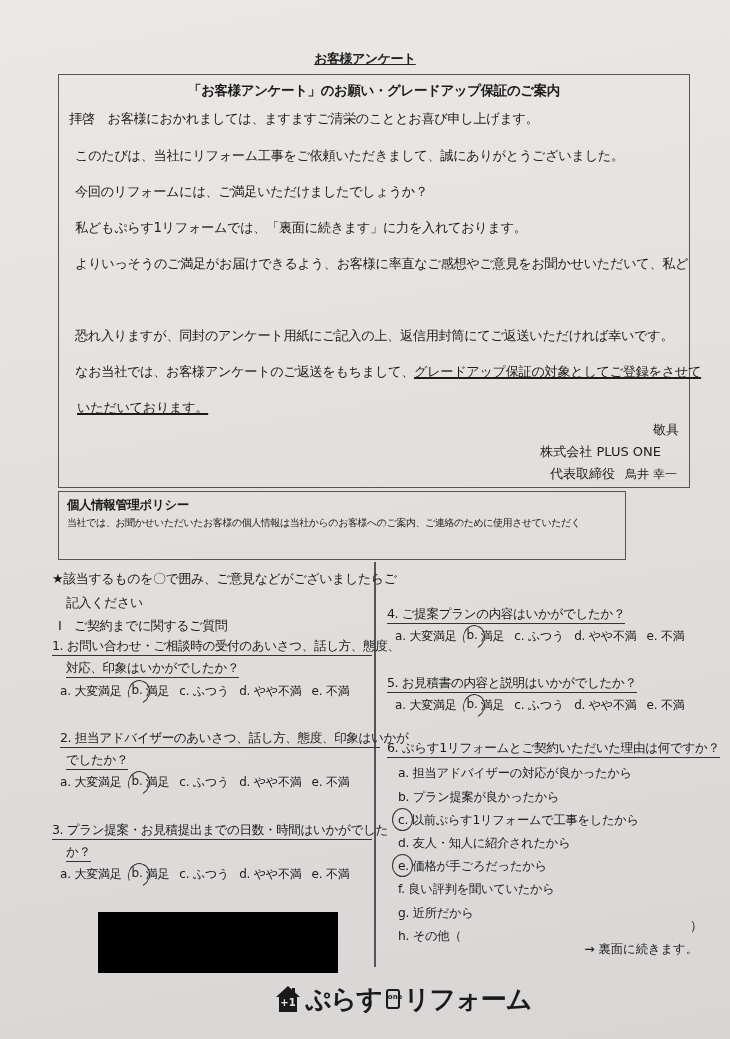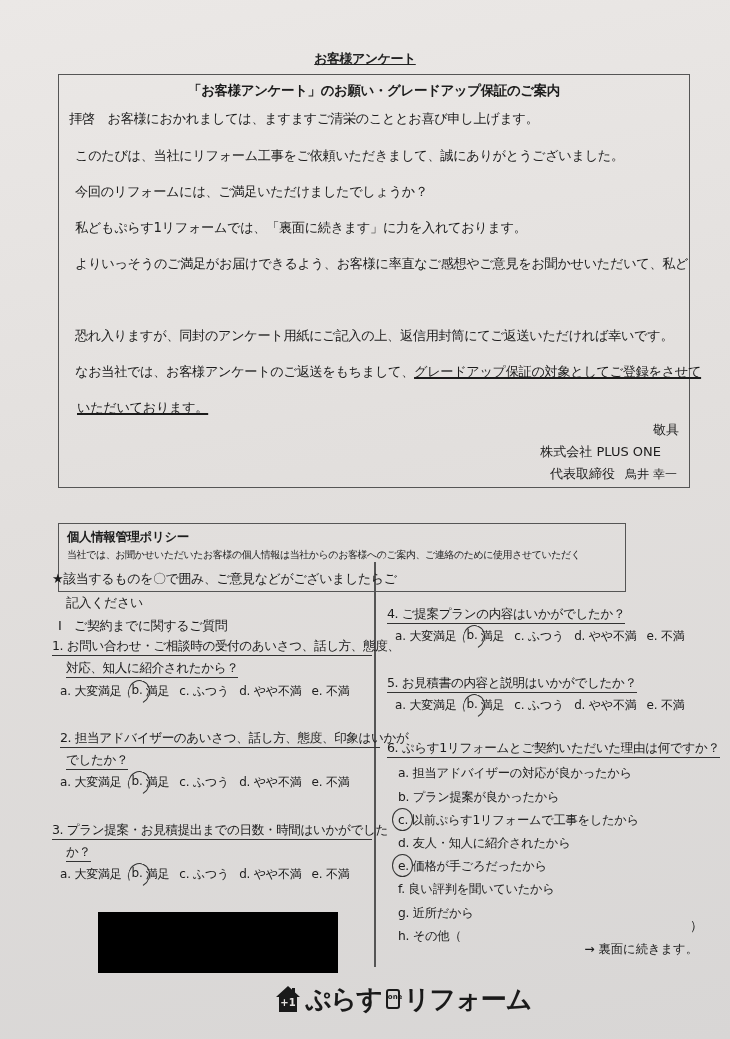--- a/index.html
+++ b/index.html
@@ -24,21 +24,21 @@
       position: absolute; left: 0; right: 0; top: 7px;
       text-align: center; font-size: 13.5px; font-weight: bold; letter-spacing: -0.4px;
     }
     .letter-line {
       position: absolute; left: 10px; font-size: 13.2px; letter-spacing: -0.35px; white-space: nowrap;
     }
     .letter-line u { text-decoration: underline; text-decoration-thickness: 1.5px; }
     .closing { position: absolute; right: 10px; font-size: 13px; white-space: nowrap; text-align: right; }
     .policy-box {
       position: absolute; left: 58px; top: 491px; width: 568px; height: 69px;
-      border: 1.5px solid #555; padding: 5px 8px; margin-top: 32px;
+      border: 1.5px solid #555; padding: 5px 8px;
     }
     .policy-title { font-size: 12.5px; font-weight: bold; letter-spacing: -0.4px; }
     .policy-text { font-size: 10px; line-height: 18px; letter-spacing: -0.45px; }
     .col-divider {
       position: absolute; left: 374px; top: 562px; width: 1.5px; height: 405px; background: #555;
     }
     .instr { position: absolute; left: 52px; font-size: 13px; white-space: nowrap; letter-spacing: -0.4px; font-weight: 500;}
     .q-text {
       position: absolute; font-size: 12.6px; white-space: nowrap; letter-spacing: -0.4px;
       border-bottom: 1.5px solid #333; padding-bottom: 1px; line-height: 16px;
@@ -101,21 +101,21 @@
   <div class="policy-text">当社では、お聞かせいただいたお客様の個人情報は当社からのお客様へのご案内、ご連絡のために使用させていただく</div>
 </div>
 
 <div class="col-divider"></div>
 
 <div class="instr" style="top:570px;">★該当するものを〇で囲み、ご意見などがございましたらご</div>
 <div class="instr" style="top:594px;left:66px;">記入ください</div>
 <div class="instr" style="top:617px;left:58px;">Ⅰ　ご契約までに関するご質問</div>
 
 <div class="q-text" style="left:52px;top:638px;width:320px;">1. お問い合わせ・ご相談時の受付のあいさつ、話し方、態度、</div>
-<div class="q-text" style="left:66px;top:660px;">対応、知人に紹介されたから？</div>
+<div class="q-text" style="left:66px;top:660px;">対応、印象はいかがでしたか？</div>
 <div class="options" style="left:60px;top:683px;">
   <span class="opt">a. 大変満足</span>
   <span class="opt circled" style="margin-right:3px;">b.</span>
   <span class="opt">満足</span>
   <span class="opt">c. ふつう</span>
   <span class="opt">d. やや不満</span>
   <span class="opt">e. 不満</span>
 </div>
 
 <div class="q-text" style="left:60px;top:730px;width:320px;">2. 担当アドバイザーのあいさつ、話し方、態度、印象はいかが</div>

